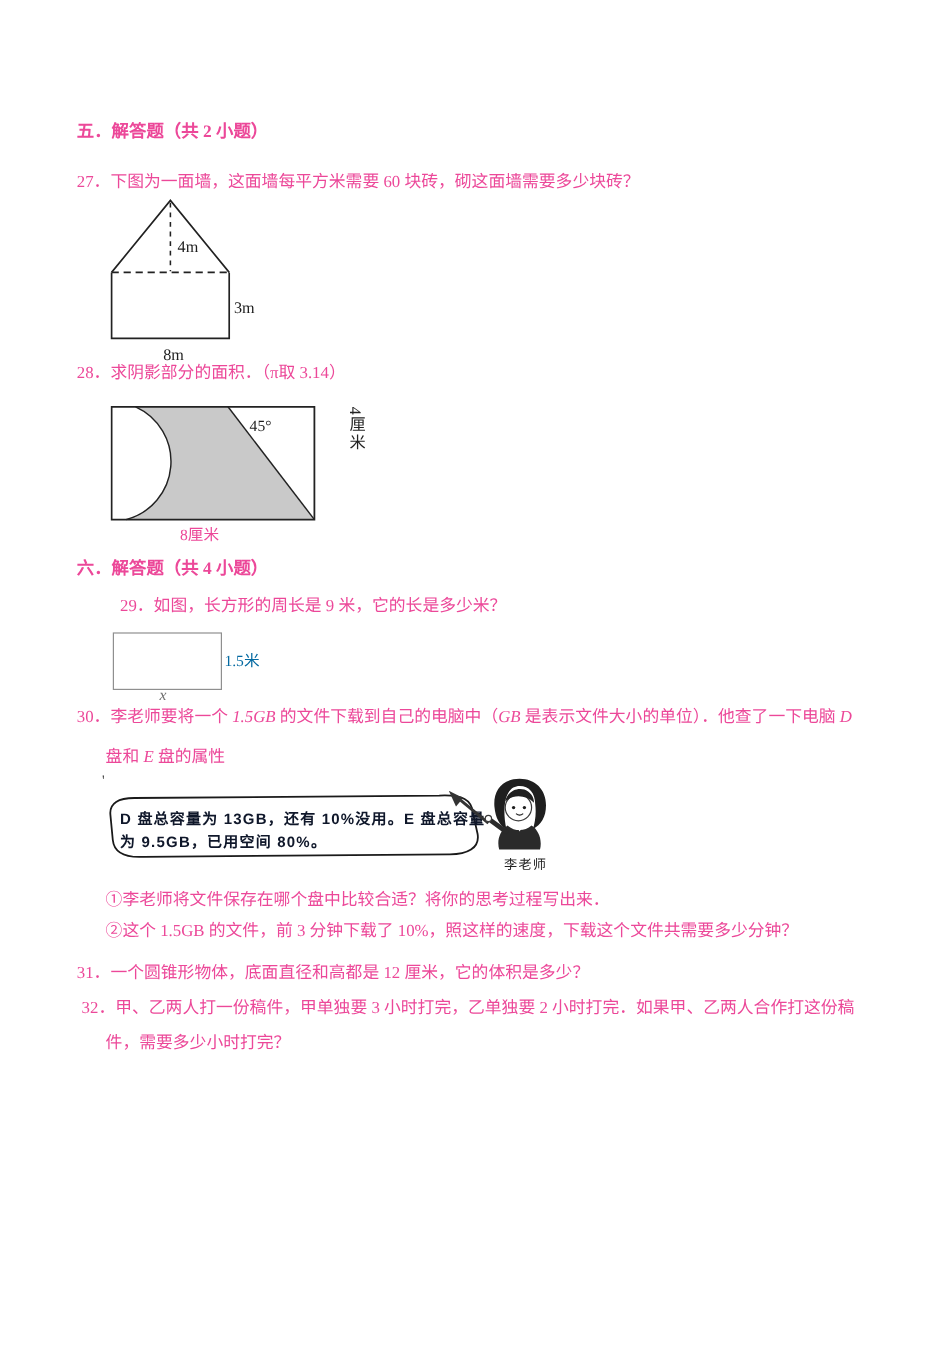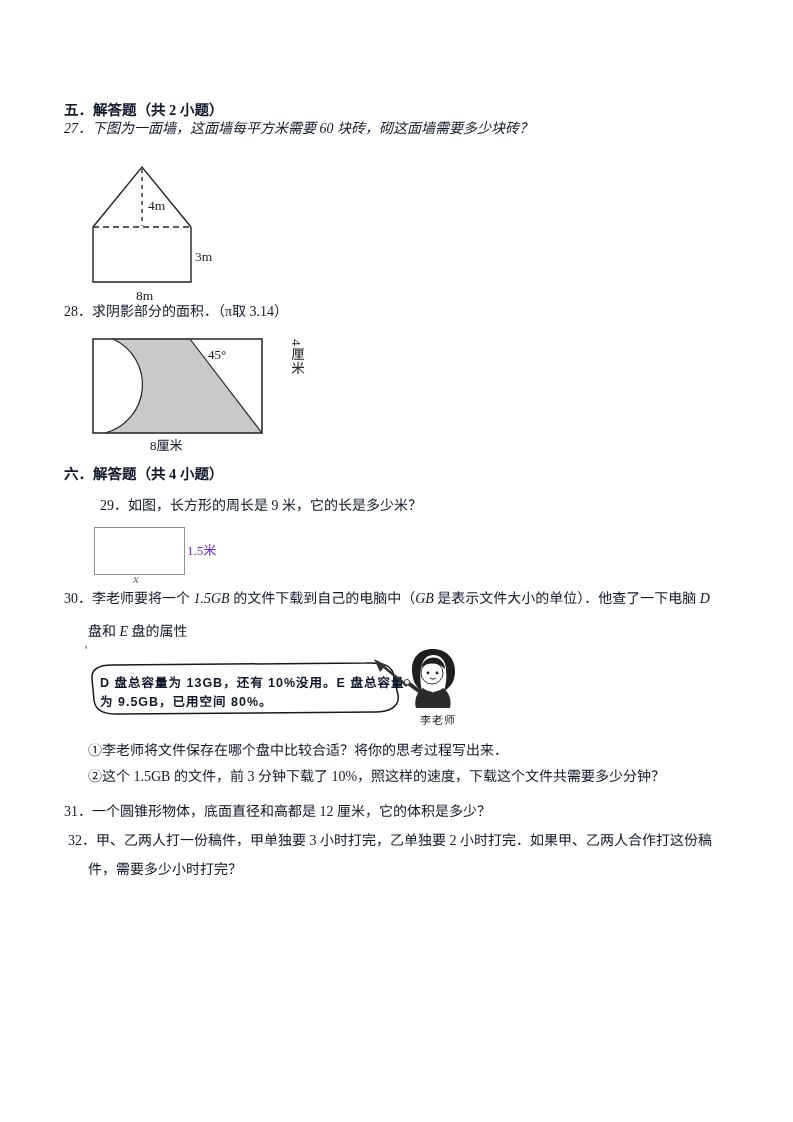--- a/index.html
+++ b/index.html
@@ -9,26 +9,26 @@
     background:#ffffff;
     font-family:"Liberation Serif","DejaVu Serif",serif;
     color:#1d1d1d;
     overflow:hidden;
   }
   .line{
     position:absolute;
     white-space:nowrap;
     font-size:14px;
     line-height:1.3;
-    color:#0f172a;
+    color:#ec4899;
   }
   .hdr{font-weight:bold;font-size:14.5px;}
   .it{font-style:italic;}
   .diagram{position:absolute;}
-  .gray-label{color:#6d28d9;}
+  .gray-label{color:#0369a1;}
   .x-label{color:#6e6e6e;font-style:italic;font-size:13px;}
   .vert-label{
     position:absolute;
     writing-mode:vertical-rl;
     font-size:13.5px;
     letter-spacing:1px;
     color:#222;
   }
   .small-label{font-size:13px;}
   .q29-rect{
@@ -60,21 +60,21 @@
   }
   svg text{font-family:"Liberation Serif","DejaVu Serif",serif;}
 </style>
 </head>
 <body>
 
 <div id="page">
 
   <div class="line hdr" style="left:64px;top:101px;">五．解答题（共 2 小题）</div>
 
-  <div class="line" style="left:64px;top:120px;font-style:italic;">27．下图为一面墙，这面墙每平方米需要 60 块砖，砌这面墙需要多少块砖？</div>
+  <div class="line" style="left:64px;top:144px;">27．下图为一面墙，这面墙每平方米需要 60 块砖，砌这面墙需要多少块砖？</div>
 
   <svg class="diagram" style="left:88px;top:162px;" width="135" height="145" viewBox="0 0 135 145">
     <path d="M5,65 L5,120 L103,120 L103,65" fill="none" stroke="#222" stroke-width="1.4"></path>
     <path d="M5,65 L54,5 L103,65" fill="none" stroke="#222" stroke-width="1.4"></path>
     <path d="M5,65 L103,65" fill="none" stroke="#222" stroke-width="1.4" stroke-dasharray="6,4"></path>
     <path d="M54,7 L54,64" fill="none" stroke="#222" stroke-width="1.3" stroke-dasharray="4,4"></path>
     <text x="60" y="48" font-size="13.5" fill="#1d1d1d">4m</text>
     <text x="107" y="99" font-size="13.5" fill="#1d1d1d">3m</text>
     <text x="48" y="138" font-size="13.5" fill="#1d1d1d">8m</text>
   </svg>

